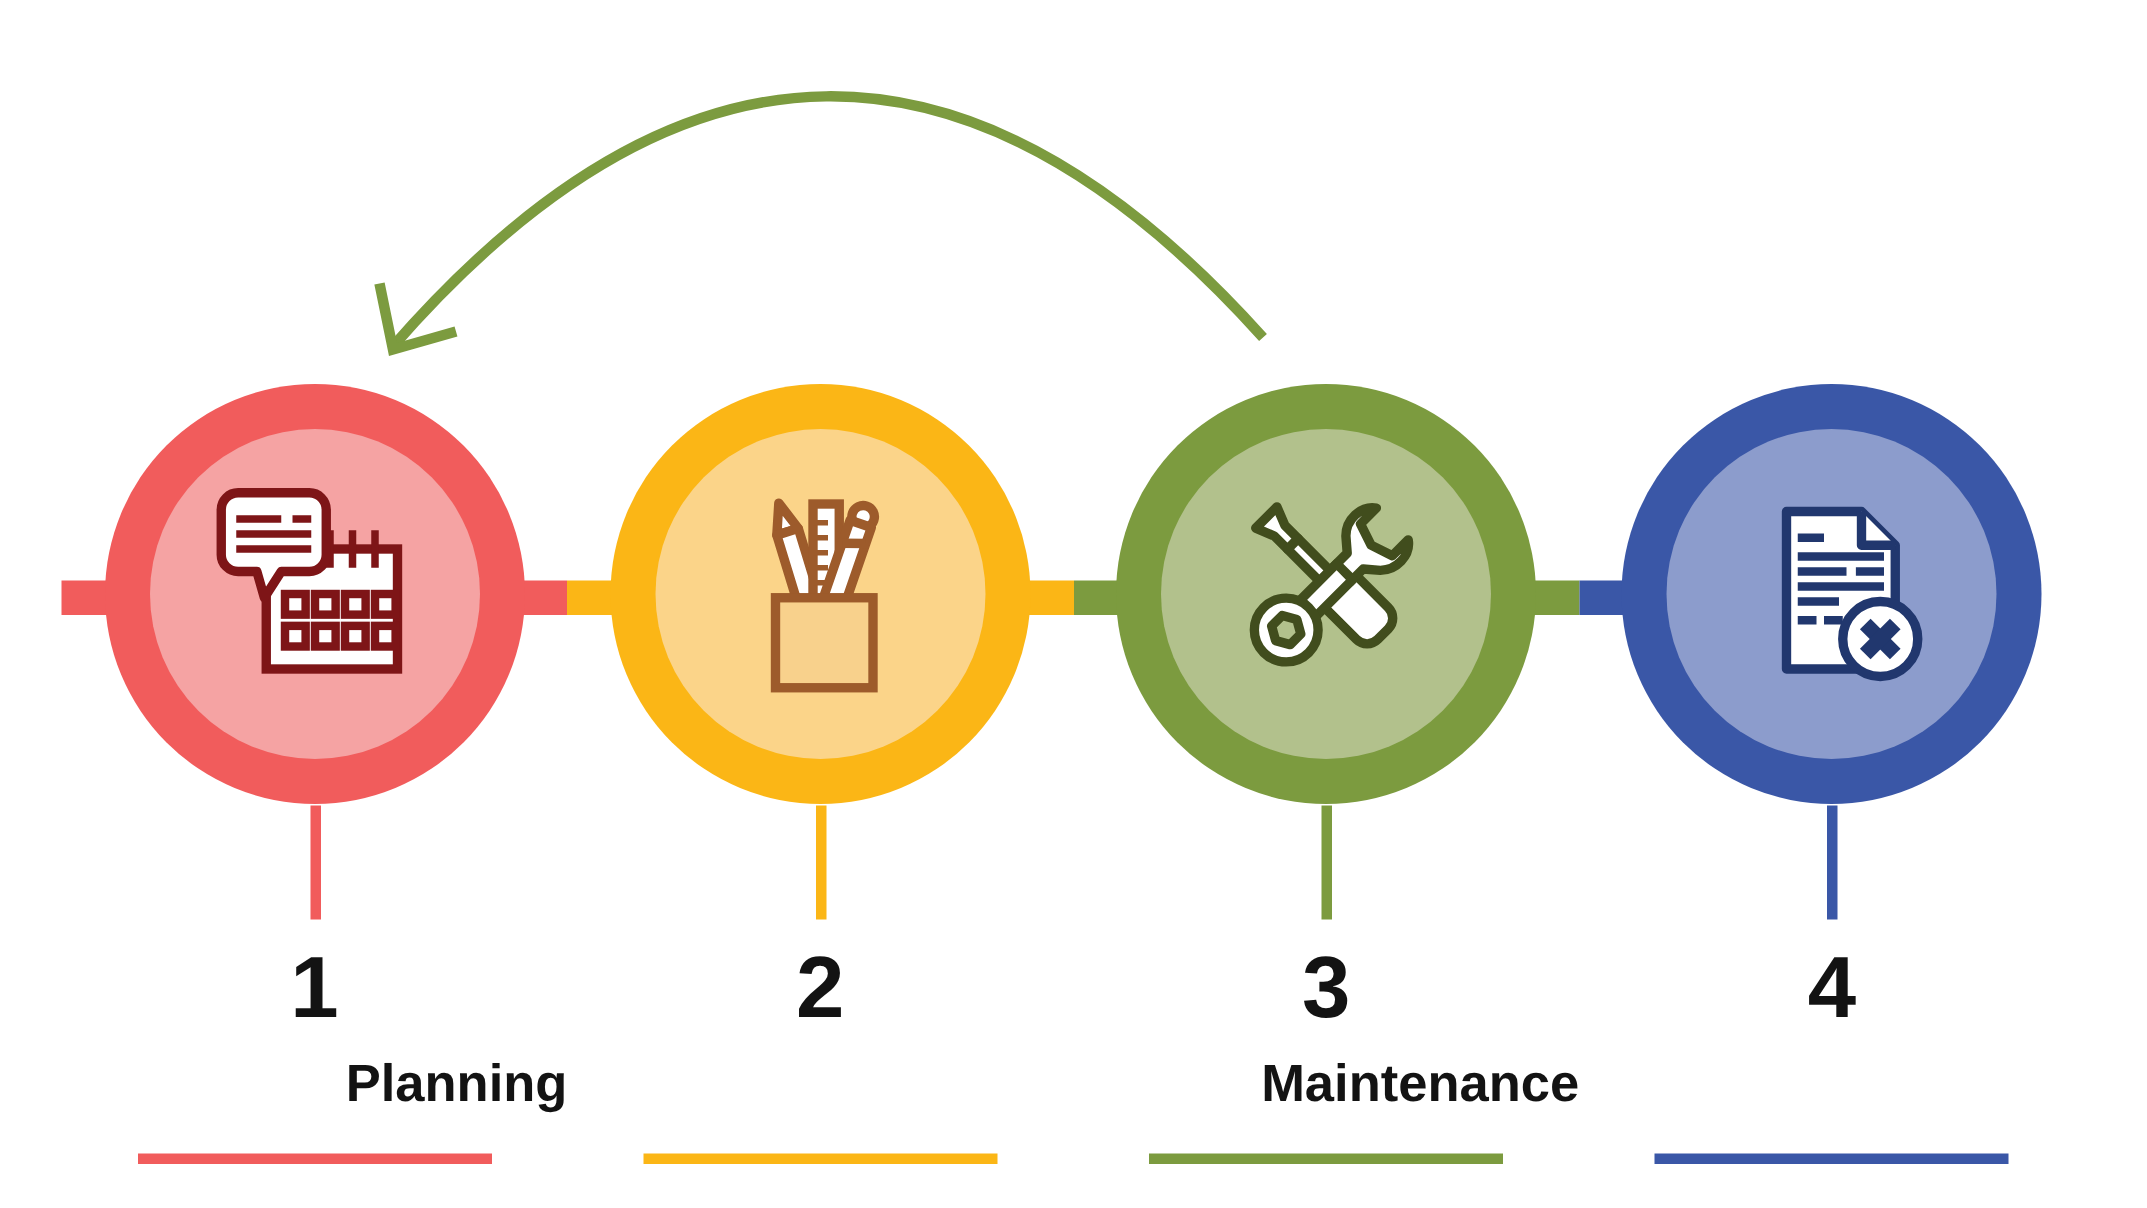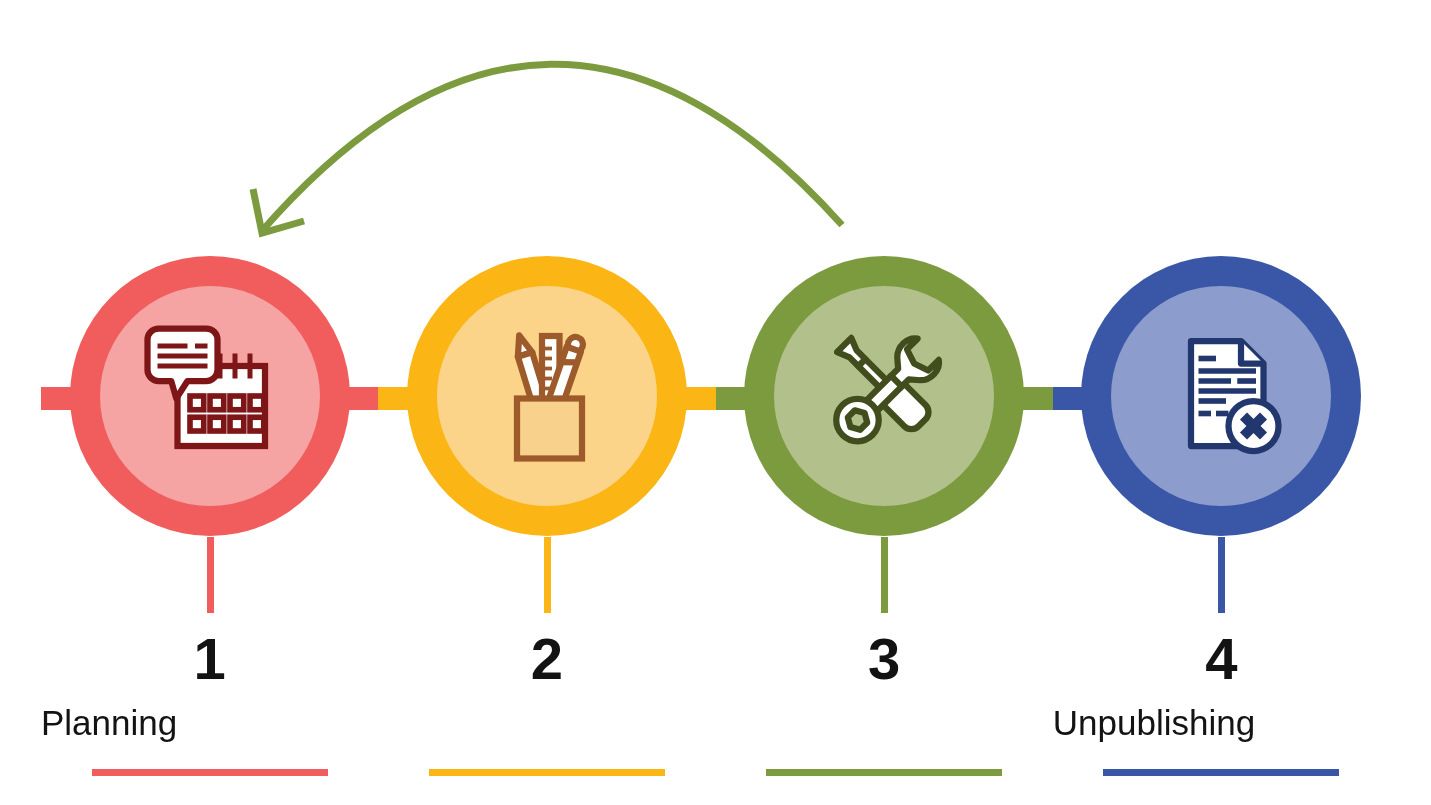--- a/index.html
+++ b/index.html
@@ -19,21 +19,21 @@
     width:280px;height:280px;border-radius:50%;background:var(--ring);
     display:flex;align-items:center;justify-content:center;
   }
   .circle-inner{
     width:220px;height:220px;border-radius:50%;background:var(--inner);
     display:flex;align-items:center;justify-content:center;color:var(--icon);
   }
   svg.icon{width:150px;height:150px;display:block;}
   .stem{position:absolute;top:537px;left:50%;margin-left:-3px;width:7px;height:76px;background:var(--ring);}
   .num{position:absolute;top:626px;width:100%;text-align:center;font-size:58px;line-height:66px;font-weight:800;color:var(--text,#131313);letter-spacing:0;}
-  .label{position:absolute;top:700px;width:100%;text-align:left;font-size:35px;line-height:46px;font-weight:400;color:var(--text,#131313);}
+  .label{position:absolute;top:700px;width:100%;text-align:right;font-size:35px;line-height:46px;font-weight:700;color:var(--text,#131313);}
   .underline{position:absolute;top:769px;left:50%;margin-left:-118px;width:236px;height:7px;background:var(--ring);}
   .arrow-svg{position:absolute;left:0;top:0;width:1431px;height:805px;pointer-events:none;}
 </style>
 </head>
 <body>
 
 <div class="page" style="--text: #131313;">
 
   <svg class="arrow-svg" viewBox="0 0 1431 805" style="--color: #7C9B3F;">
     <path d="M842 225 Q550 -100 261 232" fill="none" stroke="var(--color)" stroke-width="7"></path>
@@ -134,20 +134,21 @@
             <path d="M47 30 C41 24 41 13 48 8 L48 20 L60 24 L72 20 L72 8 C79 13 79 24 73 30 L66 36 L66 46 L54 46 L54 36 Z"></path>
             <rect x="54" y="44" width="12" height="32"></rect>
             <circle cx="60" cy="88" r="17"></circle>
             <path d="M60 80 L67 84 L67 92 L60 96 L53 92 L53 84 Z" fill="var(--inner)"></path>
           </g>
         </svg>
       </div>
     </div>
     <div class="stem"></div>
     <div class="num">3</div>
+    <div class="label">Maintenance</div>
     <div class="underline"></div>
   </div>
 
   <div class="stage" style="--ring: #3A57A7; --inner: #8C9CCC; --icon: #21376E;">
     <div class="nub nub-left"></div>
 
     <div class="circle-outer">
       <div class="circle-inner">
         <svg class="icon" viewBox="0 0 120 120">
 
@@ -167,17 +168,16 @@
           <circle cx="86" cy="84" r="20" fill="#ffffff" stroke="currentColor" stroke-width="5"></circle>
           <g stroke="currentColor" stroke-width="8" stroke-linecap="butt">
             <line x1="78" y1="76" x2="94" y2="92"></line>
             <line x1="94" y1="76" x2="78" y2="92"></line>
           </g>
         </svg>
       </div>
     </div>
     <div class="stem"></div>
     <div class="num">4</div>
-    <div class="label">Unpublishing</div>
     <div class="underline"></div>
   </div>
 
 </div>
 
 </body></html>

